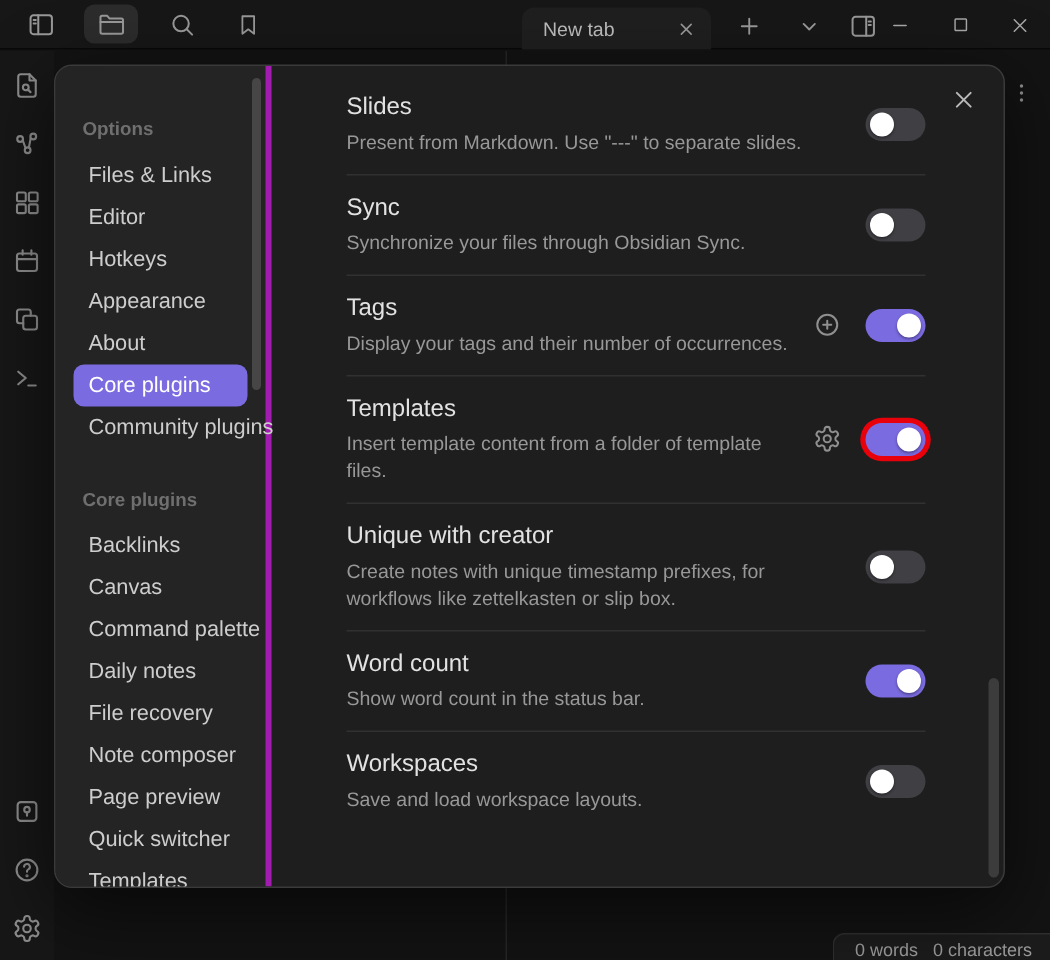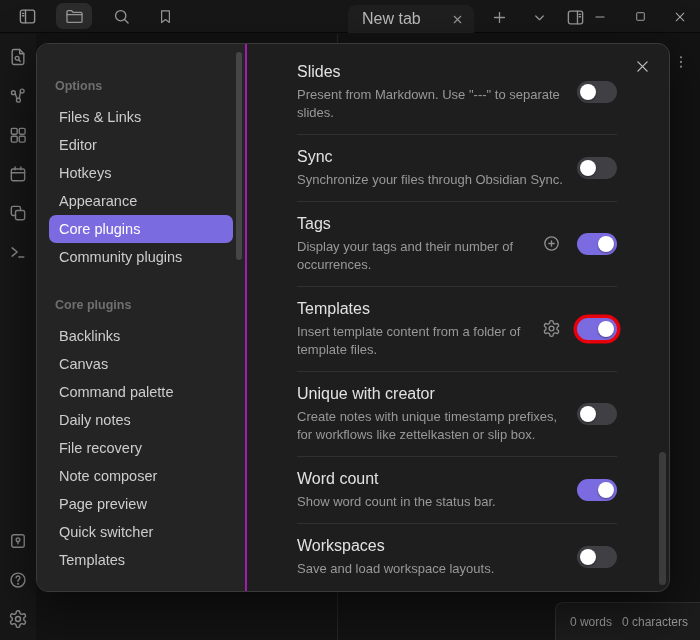--- a/index.html
+++ b/index.html
@@ -21,21 +21,21 @@
   .titlebar-left { display:flex; align-items:center; gap:14px; padding-left:12px; }
   .tbtn { width:30px; height:26px; display:flex; align-items:center; justify-content:center;
     color:#989898; border-radius:7px; cursor:default; }
   .tbtn.boxed { background:#2c2c2c; width:36px; }
   .tab-strip { position:absolute; left:348px; top:5px; display:flex; align-items:flex-end; }
   .tab {
     width:126px; height:28px; background:#1f1f1f;
     border-radius:8px 8px 0 0; display:flex; align-items:center;
     padding:0 10px 0 14px; gap:6px;
   }
-  .tab-title { flex:1; font-size:16px; color:#bdbdbd; white-space:nowrap; }
+  .tab-title { flex:1; font-size:13px; color:#bdbdbd; white-space:nowrap; }
   .tab-close { color:#9a9a9a; display:flex; }
   .tab-extras { position:absolute; top:4px; display:flex; align-items:center; color:#9a9a9a; }
   .tab-extras .tbtn { width:34px; }
   .win-controls { position:absolute; right:0; top:0; height:33px; display:flex; align-items:center; color:#a8a8a8; }
   .win-btn { width:40px; height:33px; display:flex; align-items:center; justify-content:center; }
 
   
   .ribbon {
     position:absolute; left:0; top:34px; width:36px; height:606px;
     background:#171717; display:flex; flex-direction:column; align-items:center;
@@ -48,36 +48,36 @@
 
   
   .workspace { position:absolute; left:36px; top:34px; width:664px; height:606px; background:#131313; }
   .pane-divider { position:absolute; left:301px; top:0; width:1px; height:100%; background:#262626; }
 
   
   .kebab { position:absolute; top:18px; right:11px; color:#8f8f8f; }
 
   
   .status-bar {
-    position:absolute; right:0; bottom:0; height:38px; 
+    position:absolute; right:0; bottom:0; height:18px; 
     background:#1c1c1c; border-top:1px solid #2f2f2f; border-left:1px solid #2f2f2f;
     border-top-left-radius:8px;
-    display:flex; align-items:center; gap:10px; padding:0 12px 0 14px;
+    display:flex; align-items:flex-end; gap:10px; padding:0 12px 0 14px;
     font-size:12px; color:#9c9c9c;
   }
 
   
   .modal {
     position:absolute; left:36px; top:43px; width:634px; height:549px;
     border-radius:12px; border:1px solid #3a3a3a;
     box-shadow:0 14px 50px rgba(0,0,0,.6);
     display:flex; overflow:hidden; background:#1e1e1e;
   }
   .modal-sidebar {
-    width:210px; background:#242424; border-right:2px solid #a21caf;
+    width:144px; background:#242424; border-right:4px solid #a21caf;
     padding:32px 12px 0 12px; position:relative; flex-shrink:0;
   }
   .side-heading {
     font-size:12.5px; font-weight:700; color:#6f6f6f;
     padding:0 6px; height:27px; line-height:20px;
   }
   .side-item {
     height:28px; line-height:24px; font-size:14.5px; color:#cdcdcd;
     padding:2px 10px; border-radius:7px; white-space:nowrap; cursor:default;
   }
@@ -293,20 +293,21 @@
 
 <div class="modal">
   <div class="modal-sidebar">
     <div id="sidebar-sections">
         <div class="side-section">
     <div class="side-heading">Options</div>
   <div class="side-item">Files &amp; Links</div>
           <div class="side-item">Editor</div>
           <div class="side-item">Hotkeys</div>
           <div class="side-item">Appearance</div>
+          <div class="side-item">About</div>
           <div class="side-item active">Core plugins</div>
           <div class="side-item">Community plugins</div>
         </div>
         <div class="side-gap"></div>
         <div class="side-section">
     <div class="side-heading">Core plugins</div>
   <div class="side-item">Backlinks</div>
           <div class="side-item">Canvas</div>
           <div class="side-item">Command palette</div>
           <div class="side-item">Daily notes</div>

